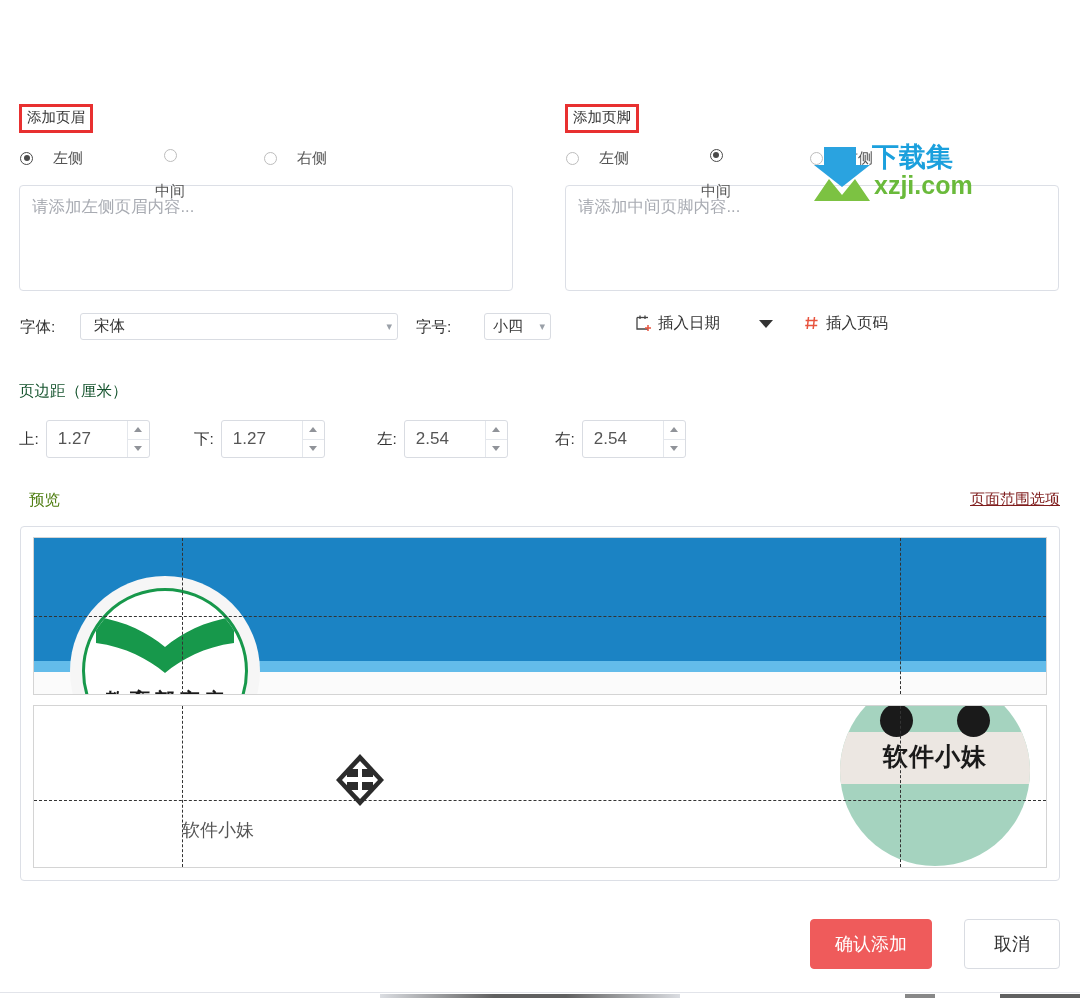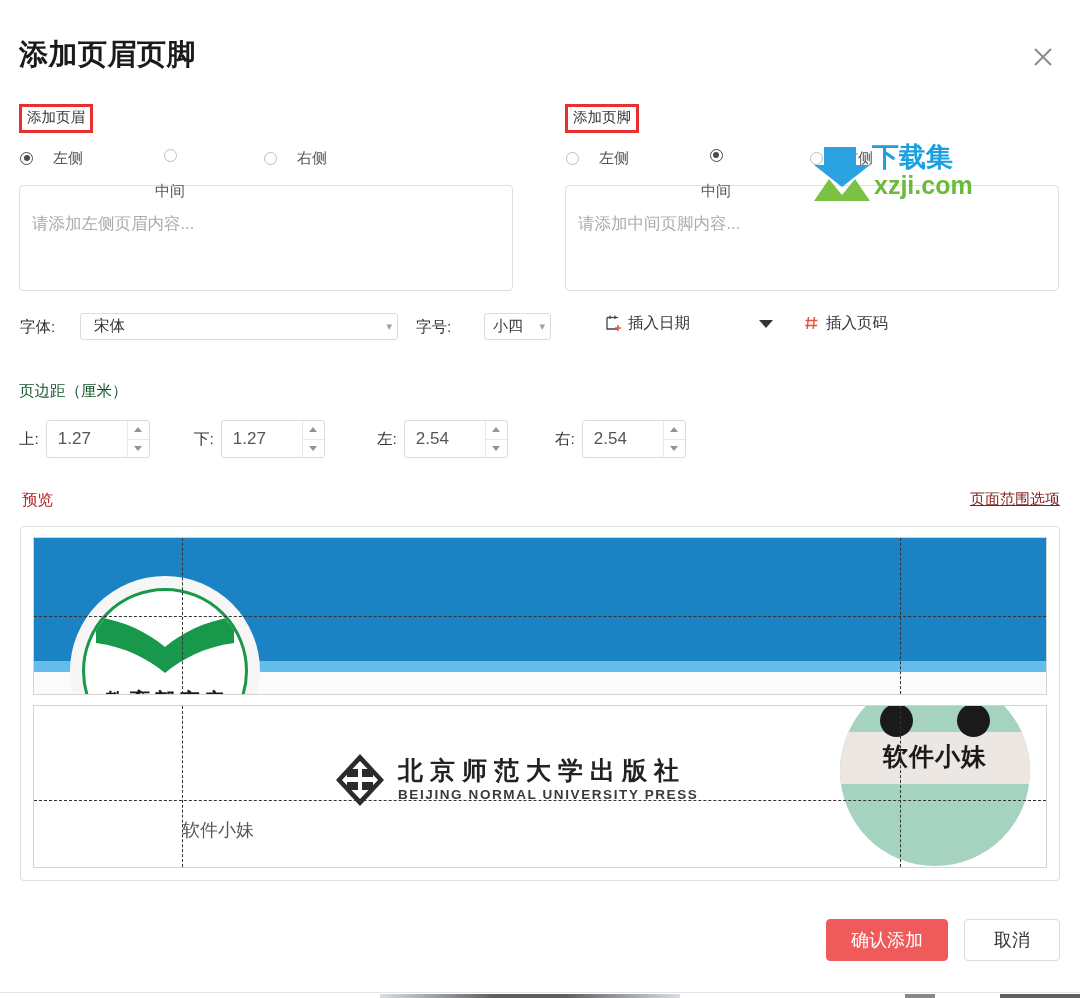--- a/index.html
+++ b/index.html
@@ -109,21 +109,21 @@
   }
 
   .content-box {
     margin-top: 14px;
     width: 494px;
     height: 106px;
     box-sizing: border-box;
     border: 1px solid #dcdfe6;
     border-radius: 4px;
     background: #fff;
-    padding: 26px 12px;
+    padding: 9px 12px;
     font-size: 16.5px;
     color: #a8abb2;
     font-family: "Liberation Sans", "DejaVu Sans", sans-serif;
     resize: none;
     outline: none;
     line-height: 1.35;
   }
   .content-box::placeholder { color: #a8abb2; }
 
   
@@ -188,21 +188,21 @@
     position: absolute;
     top: 0;
     display: flex;
     align-items: center;
     gap: 6px;
     font-size: 15.5px;
     color: #333;
     cursor: pointer;
     white-space: nowrap;
   }
-  .insert-date { left: 40px; }
+  .insert-date { left: 70px; }
   .insert-page { left: 239px; }
   .dropdown-arrow {
     position: absolute;
     left: 194px;
     top: 7px;
     width: 0; height: 0;
     border-left: 7px solid transparent;
     border-right: 7px solid transparent;
     border-top: 8px solid #333;
     cursor: pointer;
@@ -286,24 +286,24 @@
   .tri-down {
     width: 0; height: 0;
     border-left: 4px solid transparent;
     border-right: 4px solid transparent;
     border-top: 5px solid #909399;
   }
 
   
   .preview-label {
     position: absolute;
-    left: 22px;
+    left: 29px;
     top: 490px;
     font-size: 15.5px;
-    color: #b91c1c;
+    color: #4d7c0f;
   }
   .page-range-link {
     position: absolute;
     right: 20px;
     top: 490px;
     font-size: 15px;
     color: #7f1d1d;
     text-decoration: underline;
     cursor: pointer;
   }
@@ -502,29 +502,30 @@
   .footer-actions {
     position: absolute;
     right: 20px;
     top: 919px;
     display: flex;
     align-items: center;
     gap: 16px;
   }
   .btn {
     box-sizing: border-box;
-    height: 42px;
+    height: 50px;
     border-radius: 4px;
     font-size: 18px;
     cursor: pointer;
     display: flex;
     align-items: center;
     justify-content: center;
     font-family: Liberation Mono, monospace;
     border: 1px solid transparent;
+    margin-left: 16px;
   }
   .btn-confirm {
     width: 122px;
     background: #ef5b5b;
     color: #fff;
     border-color: #ef5b5b;
   }
   .btn-cancel {
     width: 96px;
     background: #fff;
@@ -599,28 +600,20 @@
     color: #6aba3b;
     font-family: "Liberation Sans", sans-serif;
     line-height: 1;
   }
 </style>
 </head>
 <body>
 
 <div class="dialog">
 
-  <div class="title-row">
-    <div class="dialog-title">添加页眉页脚</div>
-    <div class="close-btn">
-      <svg width="34" height="34" viewBox="0 0 34 34" aria-hidden="true">
-        <path d="M9 9 L25 25 M25 9 L9 25" stroke="#8a8a8a" stroke-width="1.9" fill="none"></path>
-      </svg>
-    </div>
-  </div>
 
   <div class="col col-left">
     <div class="section-label">添加页眉</div>
 
     <div class="radio-row">
       <label class="radio-item p0">
         <span class="radio-dot on"></span>
         <span>左侧</span>
       </label>
       <label class="radio-item p1">
@@ -782,24 +775,20 @@
     <div class="page-card page-bottom">
       <div class="pub-logo">
         <svg class="pub-diamond" width="52" height="56" viewBox="0 0 52 56" aria-hidden="true">
           <path d="M26 2 L50 28 L26 54 L2 28 Z" fill="#2b2b2b"></path>
           <path d="M26 9 L44 28 L26 47 L8 28 Z" fill="#ffffff"></path>
           <rect x="13" y="17" width="11" height="8" fill="#2b2b2b"></rect>
           <rect x="28" y="17" width="11" height="8" fill="#2b2b2b"></rect>
           <rect x="13" y="30" width="11" height="8" fill="#2b2b2b"></rect>
           <rect x="28" y="30" width="11" height="8" fill="#2b2b2b"></rect>
         </svg>
-        <div class="pub-text-wrap">
-          <div class="pub-cn">北京师范大学出版社</div>
-          <div class="pub-en">BEIJING NORMAL UNIVERSITY PRESS</div>
-        </div>
       </div>
 
       <div class="mascot">
         <div class="mascot-face"></div>
         <div class="mascot-eye l"></div>
         <div class="mascot-eye r"></div>
         <div class="mascot-name">软件小妹</div>
       </div>
 
       <div class="footer-typed">软件小妹</div>

